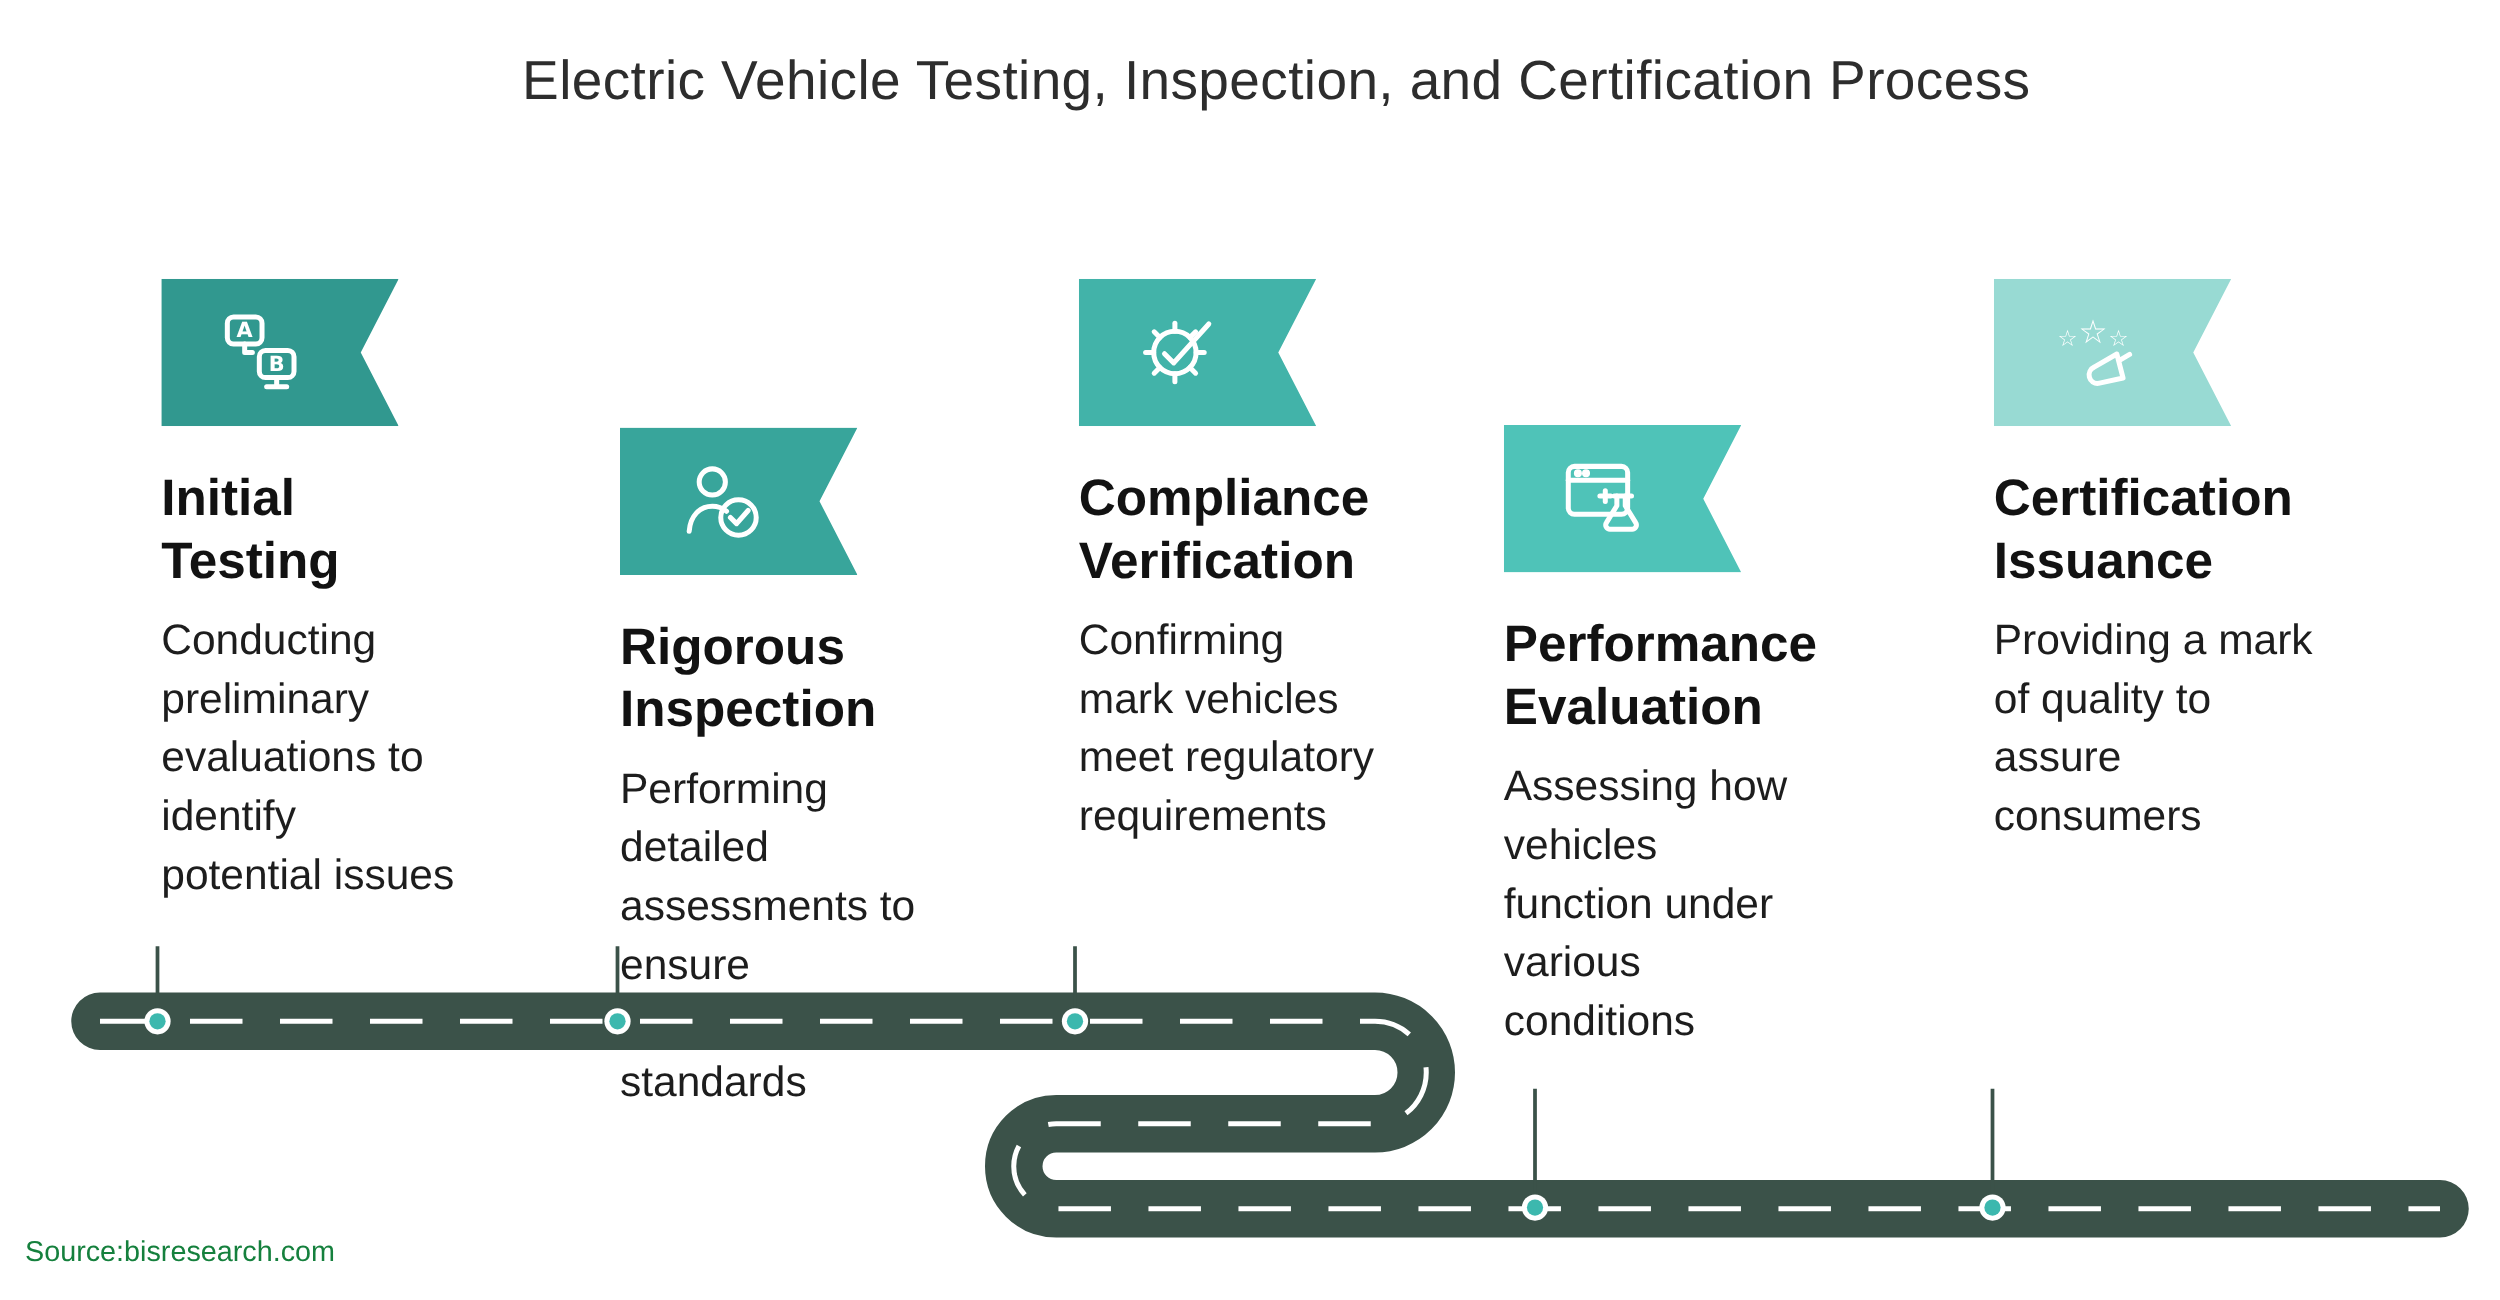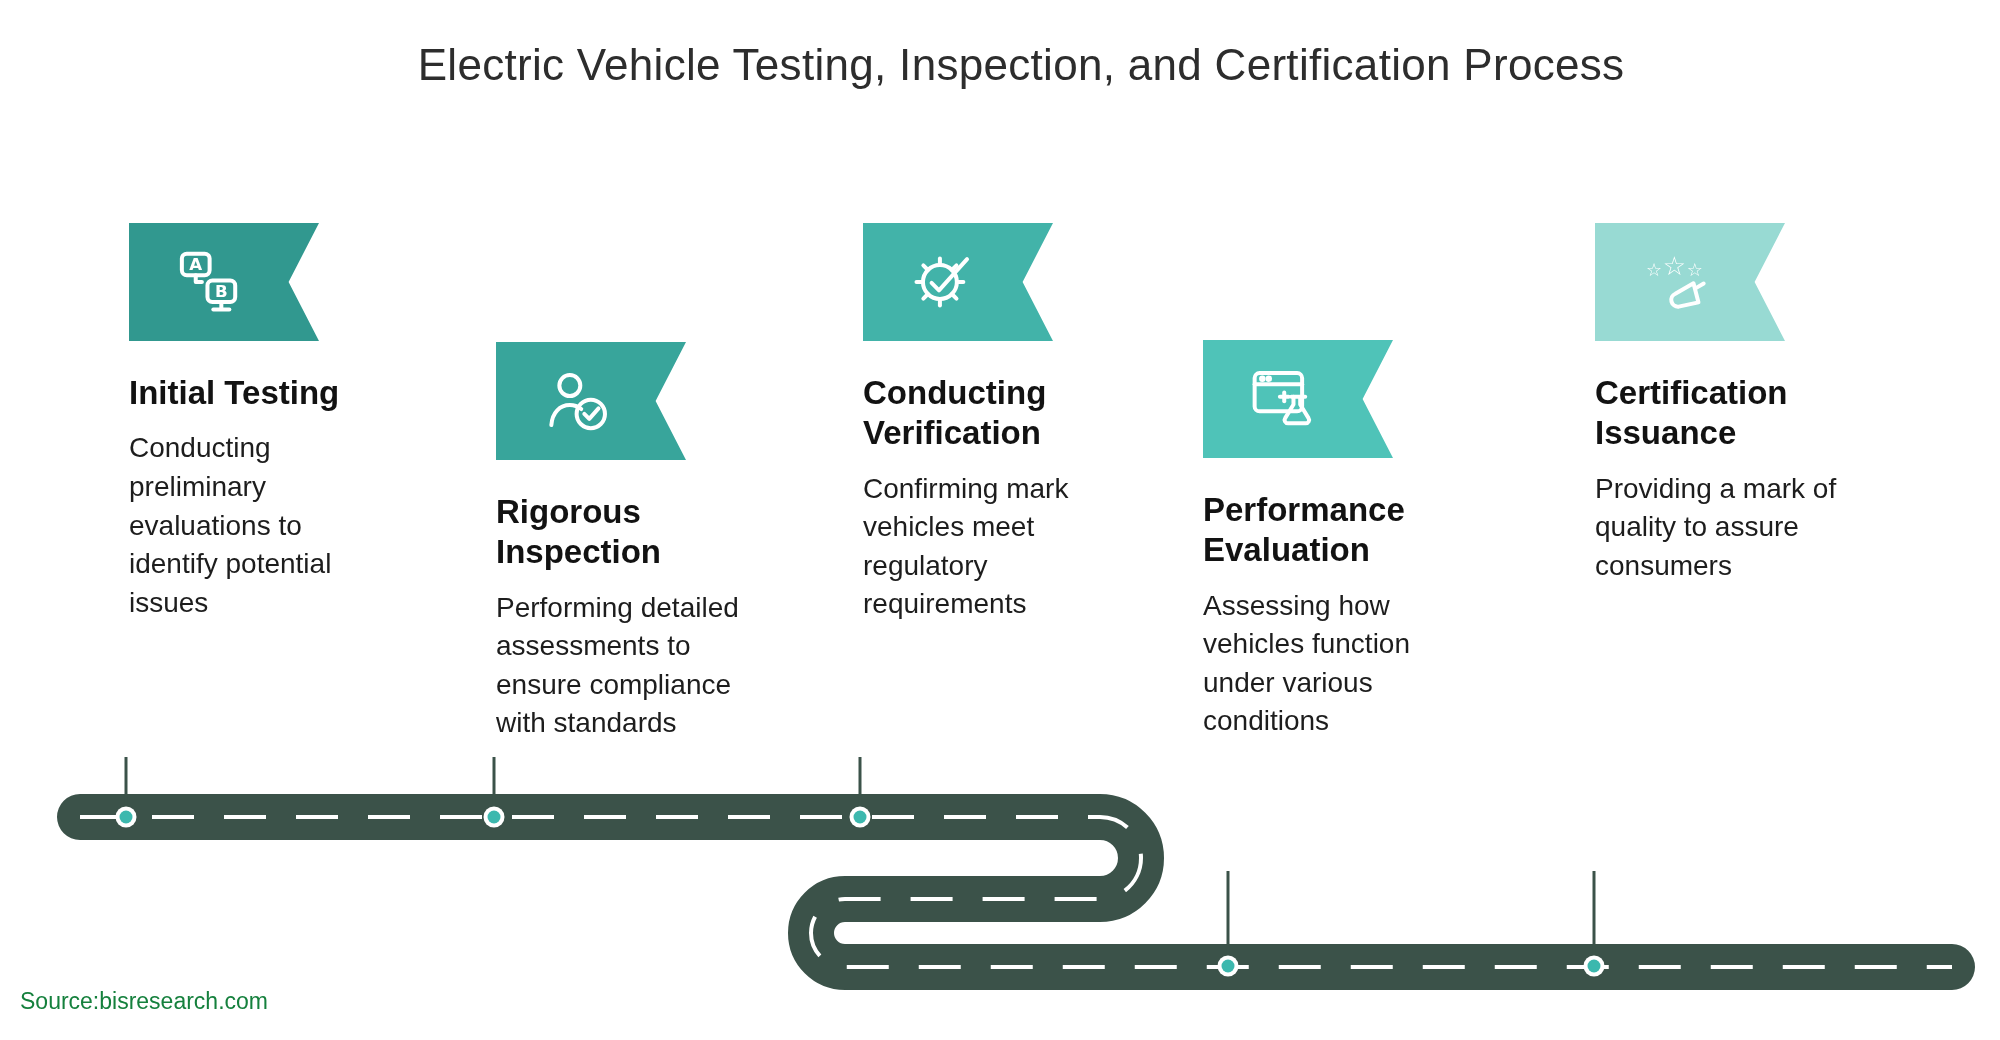--- a/index.html
+++ b/index.html
@@ -27,25 +27,25 @@
   .flag {
     width:190px; height:118px; flex:0 0 auto;
     clip-path:polygon(0 0, 100% 0, 84% 50%, 100% 100%, 0 100%);
     display:flex; align-items:center; justify-content:center;
     padding-right:30px;
     background:#3aa89f;
   }
   .flag svg { width:74px; height:74px; }
 
   .heading {
-    margin-top:32px; font-size:33px; font-weight:700;
+    margin-top:32px; font-size:41px; font-weight:700;
     color:#121212; line-height:1.22;
   }
   .desc {
-    margin-top:16px; font-size:28px; font-weight:400;
+    margin-top:16px; font-size:34px; font-weight:400;
     color:#1d1d1d; line-height:1.38;
   }
 
   .road-svg { position:absolute; left:0; top:0; width:2000px; height:1040px; }
 
   .source {
     position:absolute; left:20px; top:988px;
     font-size:23px; color:#15803d;
   }
 </style>
@@ -93,21 +93,21 @@
         <path d="M14.89 15.89l1.48 1.48"></path>
         <path d="M11 17.5v2.1"></path>
         <path d="M7.11 15.89l-1.48 1.48"></path>
         <path d="M5.5 12H3.4"></path>
         <path d="M7.11 8.11L5.63 6.63"></path>
         <path d="M11 6.5V4.4"></path>
         <path d="M14.89 8.11l1.48-1.48"></path>
         <path d="M8.3 12.3l2.4 2.4 9.1-10.1"></path>
       </svg>
     </div>
-    <div class="heading">Conducting Verification</div>
+    <div class="heading">Compliance Verification</div>
     <div class="desc">Confirming mark vehicles meet regulatory requirements</div>
   </div>
 
   <div class="step step4">
     <div class="flag" style="background: rgb(79, 195, 184);">
       <svg viewBox="0 0 24 24" fill="none" stroke="#fff" stroke-width="1.3" stroke-linecap="round" stroke-linejoin="round">
         <rect x="2.8" y="3.6" width="15.4" height="12.4" rx="1.6"></rect>
         <path d="M2.8 7.2h15.4"></path>
         <circle cx="5.3" cy="5.4" r=".4" fill="#fff"></circle>
         <circle cx="7.4" cy="5.4" r=".4" fill="#fff"></circle>

